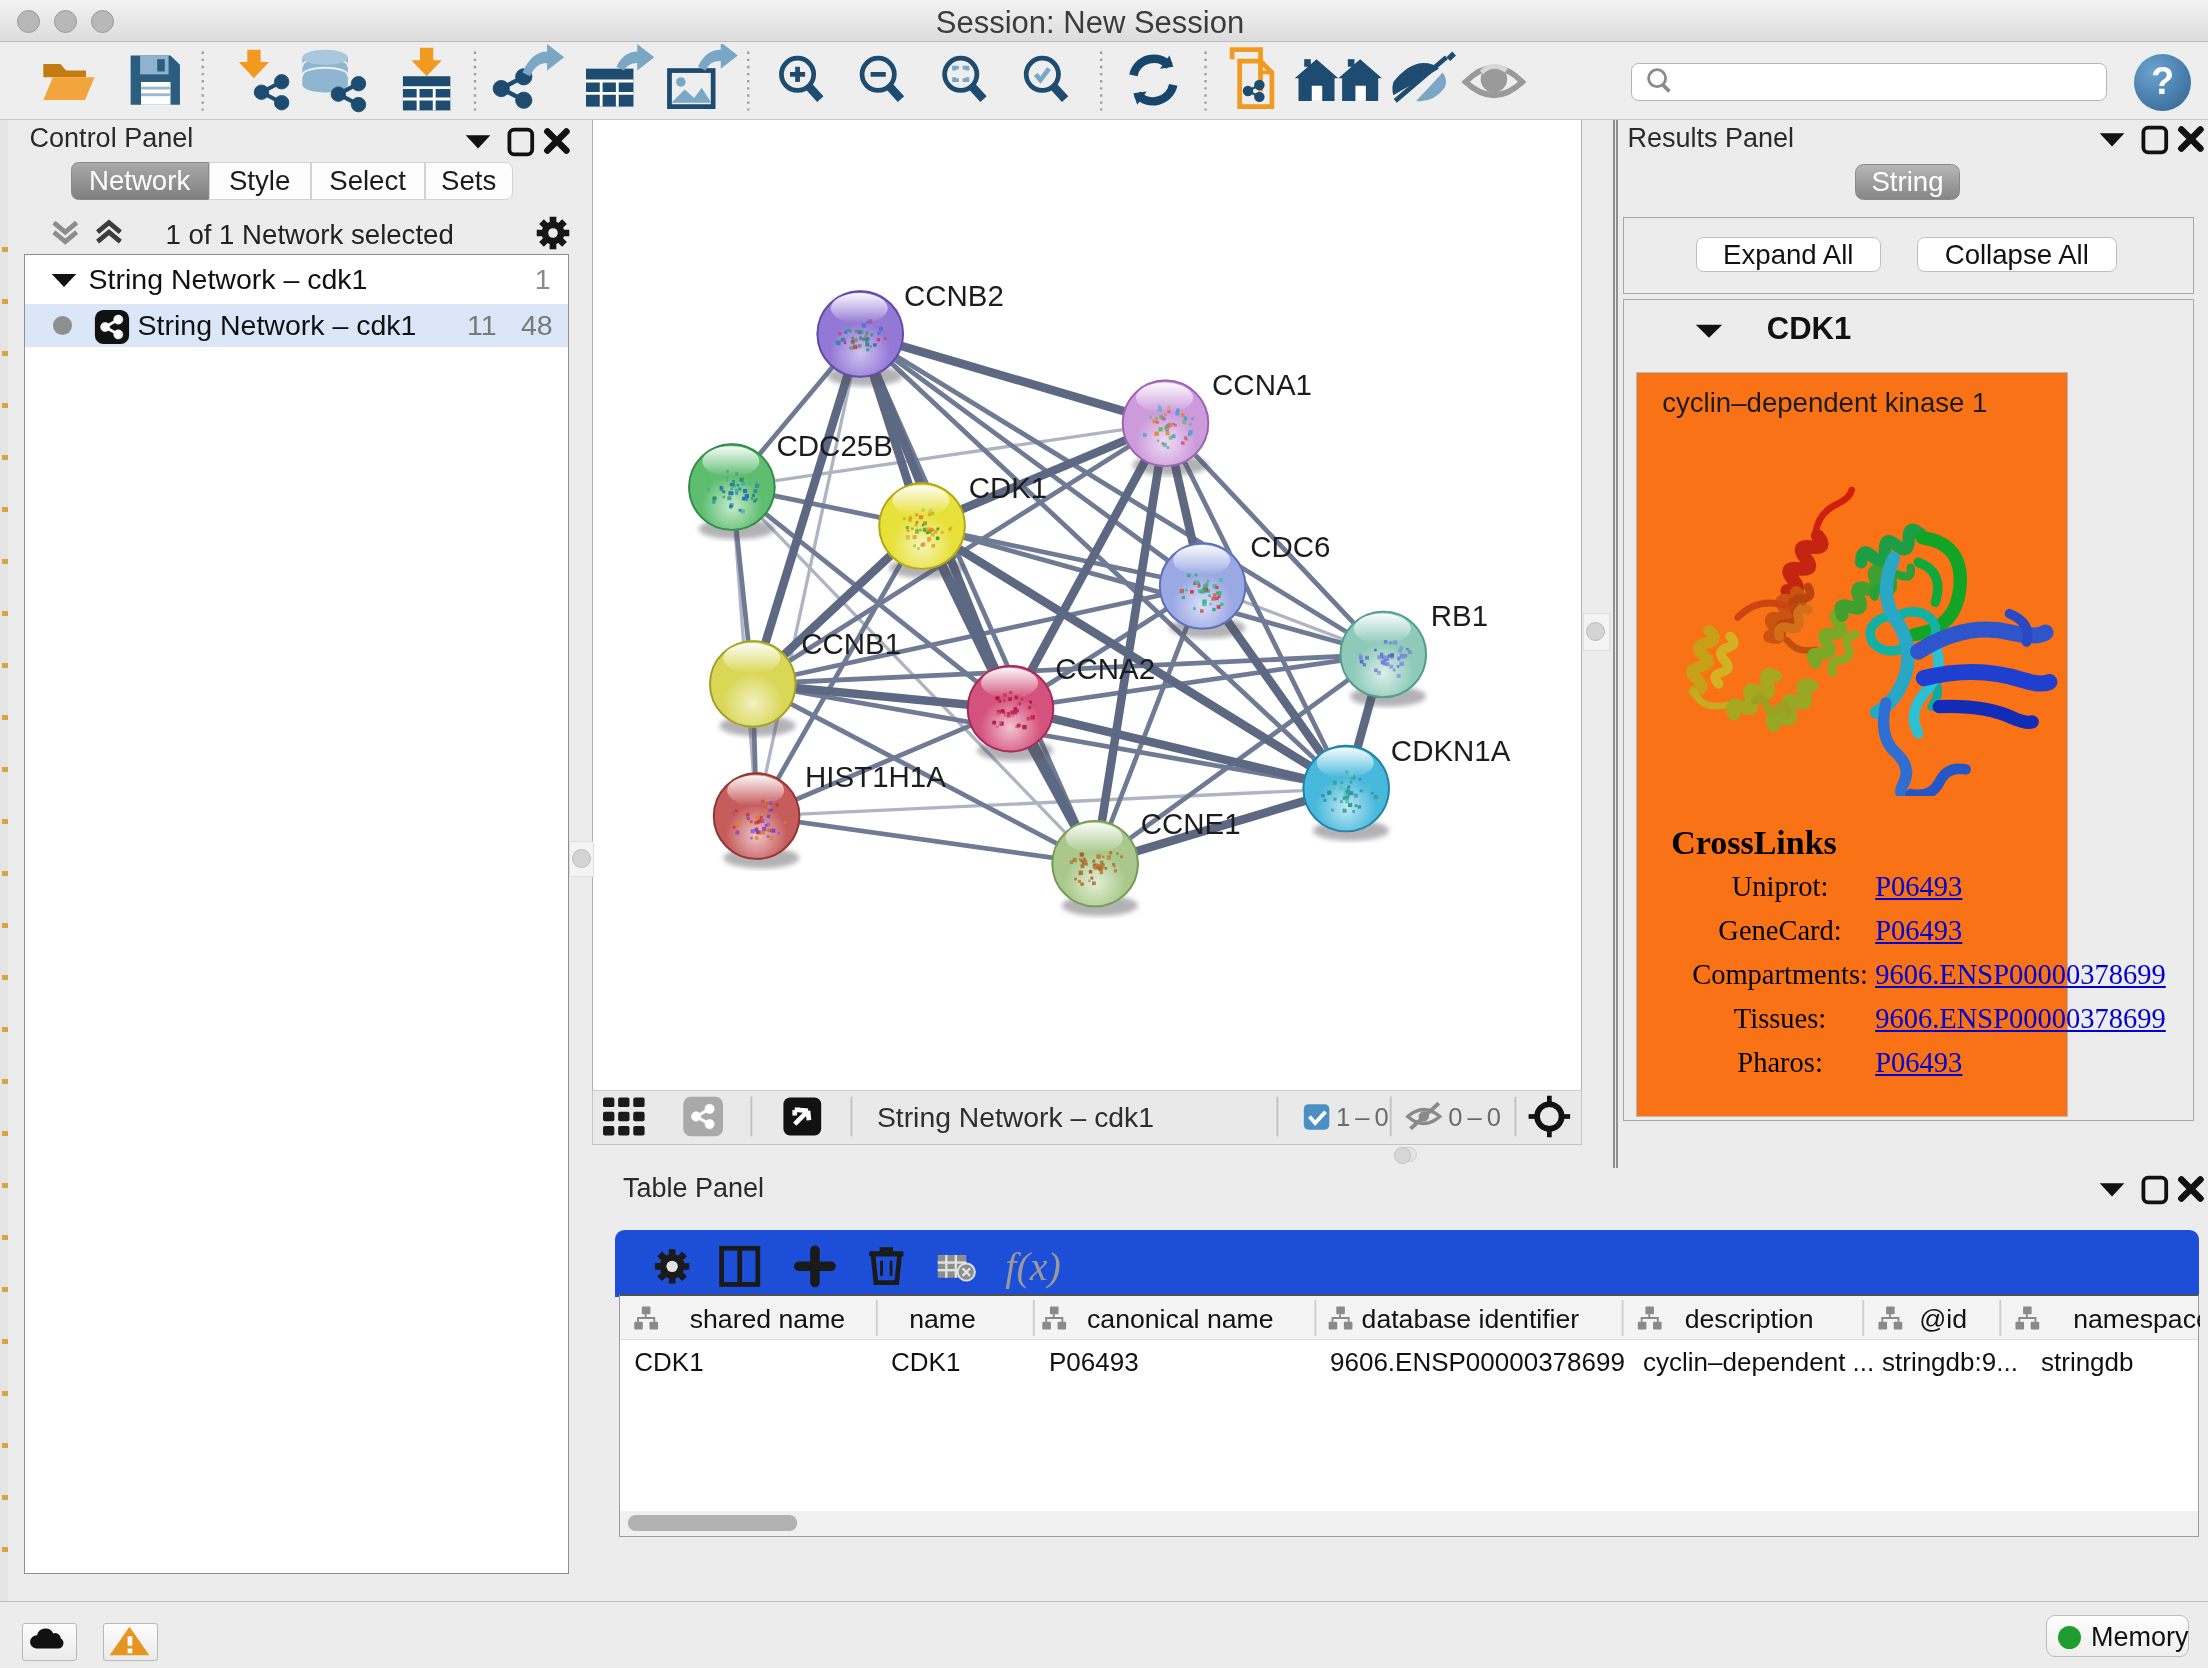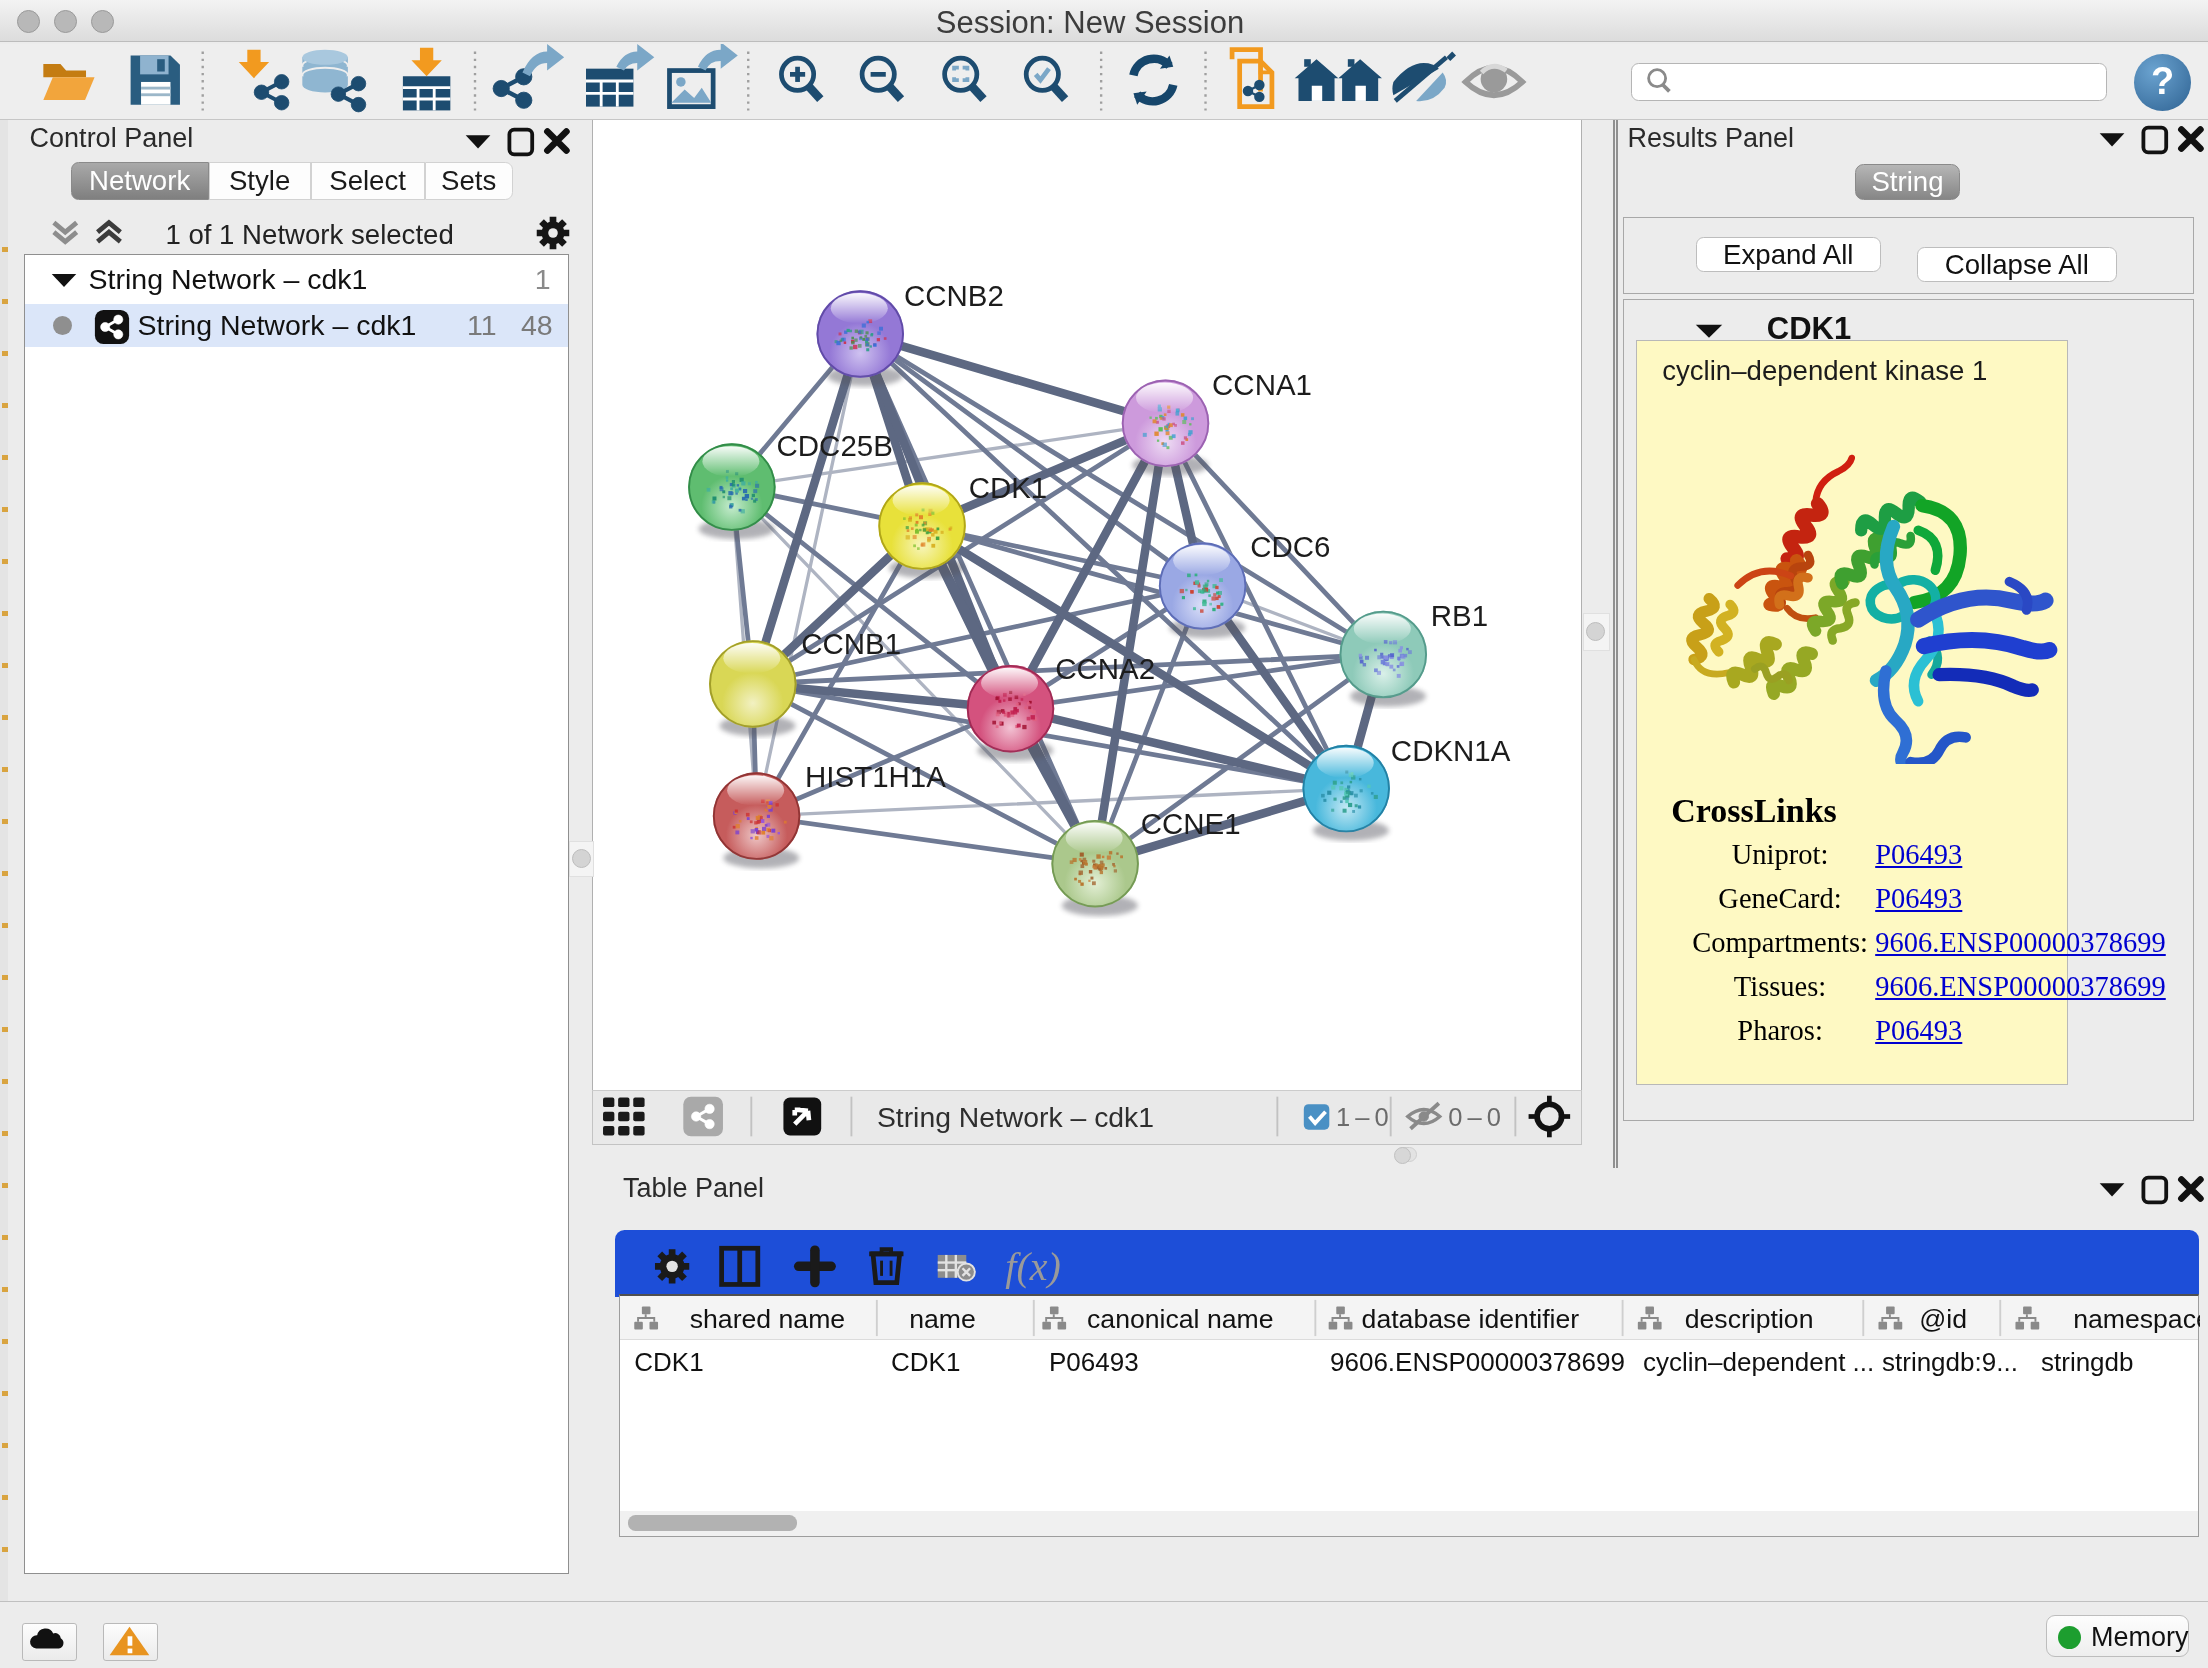--- a/index.html
+++ b/index.html
@@ -1049,28 +1049,28 @@
   <rect x="52" y="8" width="24" height="26" rx="5" fill="none" stroke="#111" stroke-width="4"></rect>
   <path d="M92,10 l20,20 M112,10 l-20,20" stroke="#111" stroke-width="7" stroke-linecap="round"></path>
  </svg>
  <div style="position:absolute;left:237px;top:44px;width:105px;height:36px;border-radius:8.6px;
    background:linear-gradient(#b6b6b6,#868686);border:1px solid #8a8a8a;color:#fff;font-size:27.6px;
    text-align:center;line-height:34px;">String</div>
  <div style="position:absolute;left:4.8px;top:97px;width:571px;height:77px;border:1.9px solid #a8a8a8;background:#ececec;">
   <div style="position:absolute;left:72px;top:19px;width:185px;height:35px;background:#fff;
     border:1px solid #bdbdbd;border-radius:7.6px;font-size:27.6px;color:#111;text-align:center;line-height:33px;">Expand All</div>
   <div style="position:absolute;left:293px;top:19px;width:200px;height:35px;background:#fff;
-    border:1px solid #bdbdbd;border-radius:7.6px;font-size:27.6px;color:#111;text-align:center;line-height:33px;margin-top:10px;">Collapse All</div>
+    border:1px solid #bdbdbd;border-radius:7.6px;font-size:27.6px;color:#111;text-align:center;line-height:33px;">Collapse All</div>
  </div>
  <div style="position:absolute;left:4.8px;top:179px;width:571px;height:822px;border:1.9px solid #a8a8a8;background:#ececec;">
   <svg width="34" height="28.5" viewBox="0 0 36 30" style="position:absolute;left:68px;top:17px;">
     <path d="M4,8 l28,0 -14,14 z" fill="#111"></path>
       </svg>
   <div style="position:absolute;left:143px;top:11.4px;font-size:31px;font-weight:bold;color:#111;">CDK1</div>
-  <div style="position:absolute;left:12.4px;top:40px;width:432px;height:745px;border:1.9px solid #b8b8b8;background:#fef9c3;">
+  <div style="position:absolute;left:12.4px;top:72px;width:432px;height:745px;border:1.9px solid #b8b8b8;background:#f97316;">
    <div style="position:absolute;left:25px;top:14.3px;font-size:27.6px;color:#1c1c1c;">cyclin–dependent kinase 1</div>
    <svg width="399" height="323" viewBox="0 0 420 340" style="position:absolute;left:38px;top:100px;">
      <g fill="none" stroke-linecap="round" stroke-linejoin="round">
      <path d="M148,64 q2,-22 24,-32 q12,-6 14,-14" stroke="#d01f10" stroke-width="7"></path>
      <path d="M150,66 Q162,80 144,78 Q126,75 137,89 Q149,103 131,101 Q113,98 124,112 Q136,126 118,124 " stroke="#c42410" stroke-width="14"></path>
      <path d="M128,126 Q139,139 122,135 Q106,131 117,144 Q128,157 111,154 Q95,150 106,163 Q116,176 100,172 " stroke="#c9540f" stroke-width="14"></path>
      <path d="M140,120 Q147,132 133,132 Q119,133 126,145 Q133,157 119,158 Q105,158 112,170 " stroke="#b8440e" stroke-width="9"></path>
      <path d="M110,172 Q107,159 120,163 Q133,166 130,153 Q127,141 140,144 " stroke="#d2701a" stroke-width="10"></path>
      <path d="M66,152 q24,-24 56,-10" stroke="#cc4415" stroke-width="7"></path>
      <path d="M118,176 q10,14 30,10" stroke="#c05010" stroke-width="7"></path>

